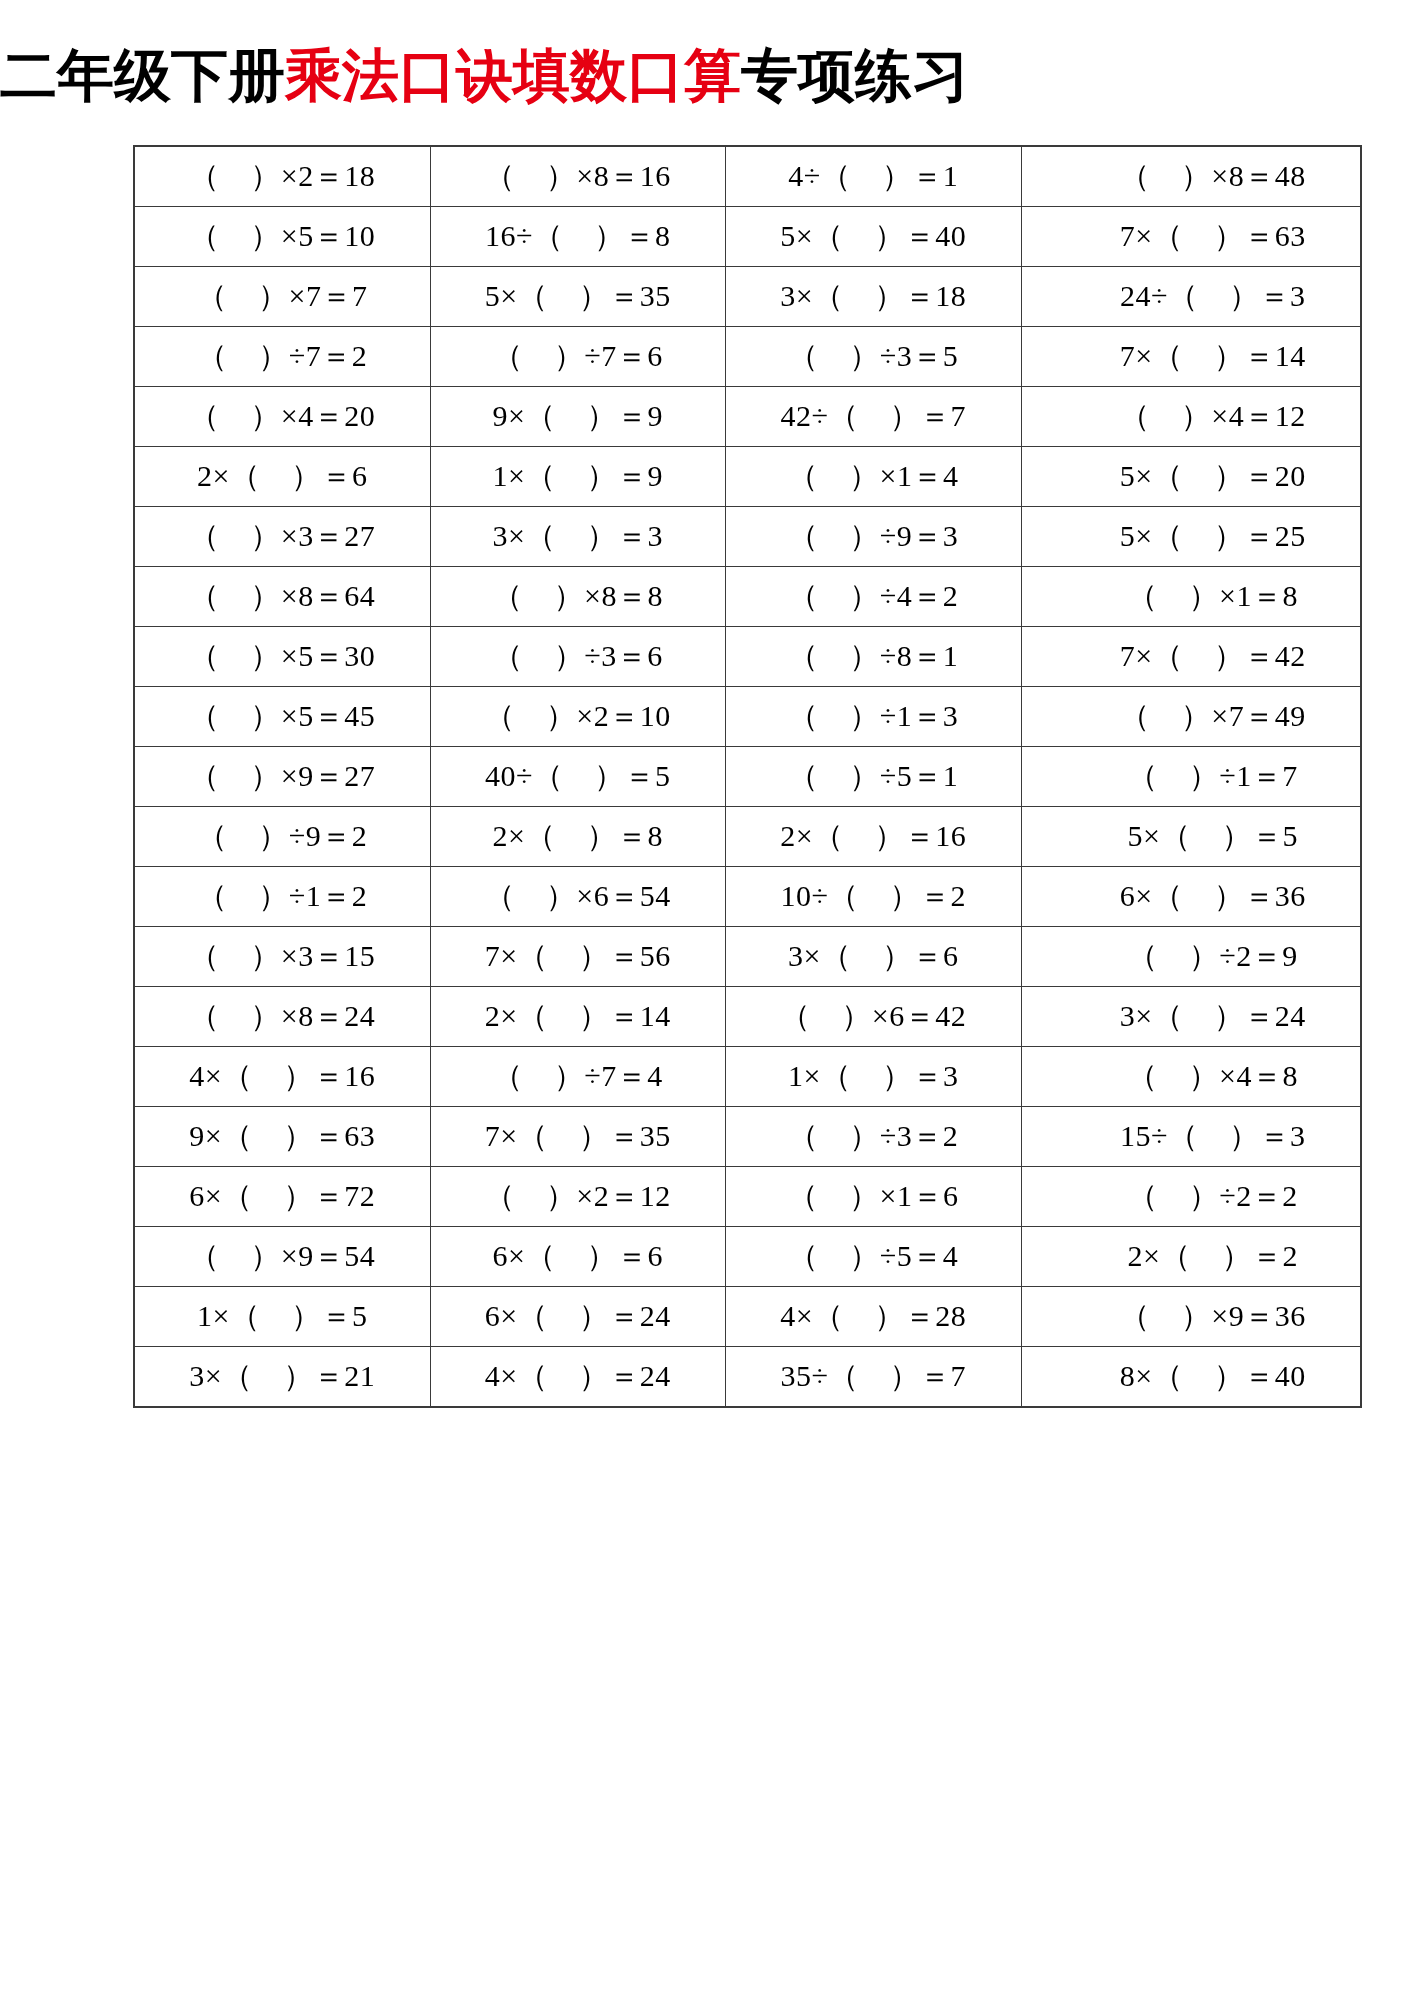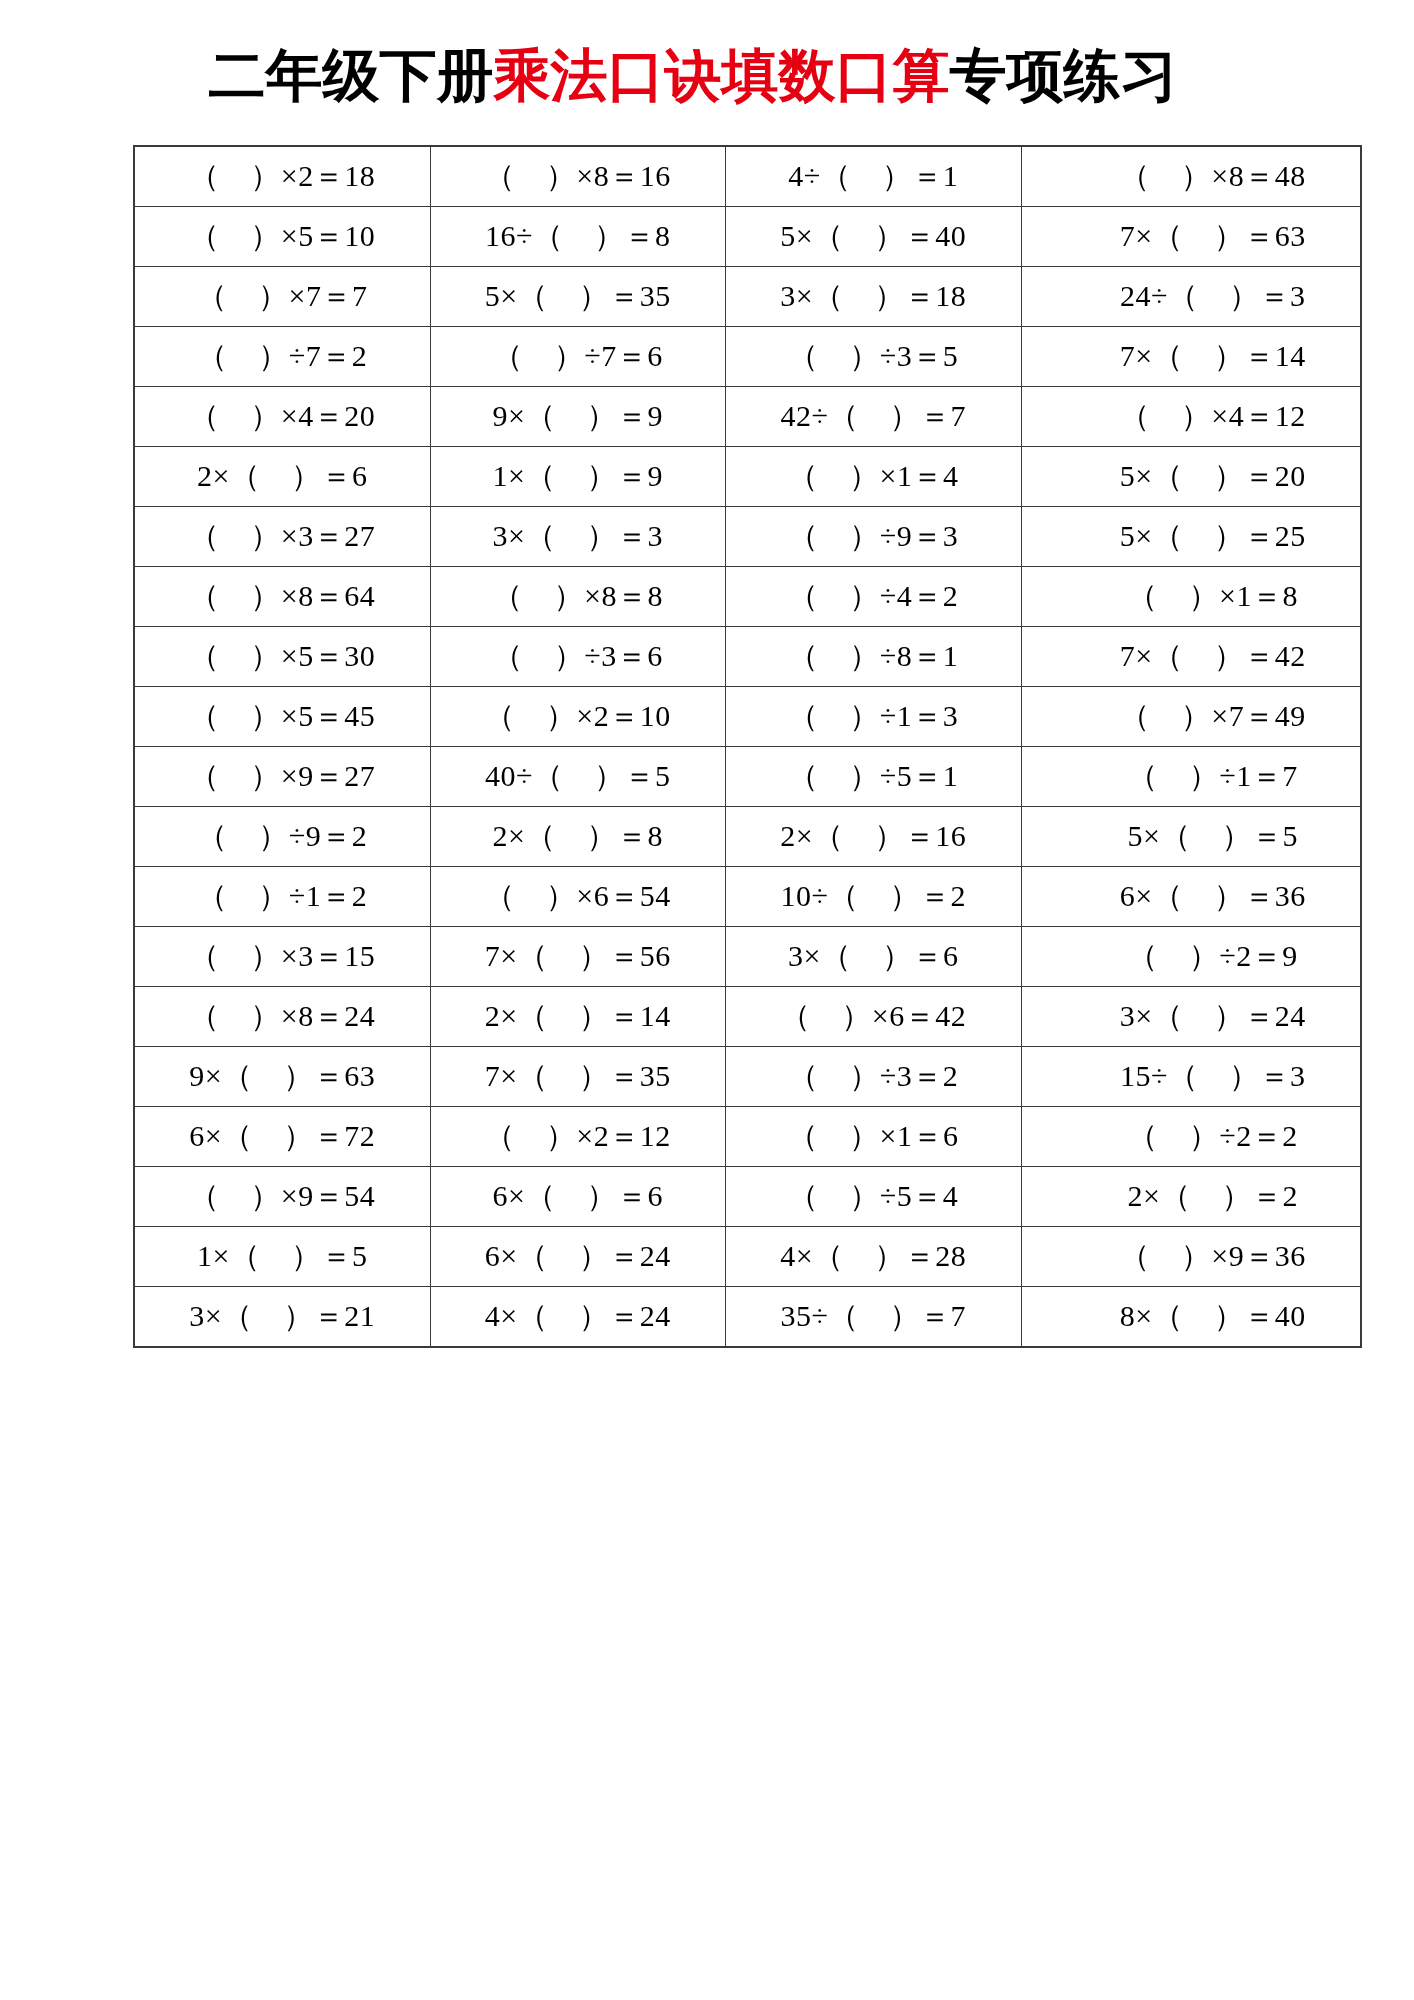--- a/index.html
+++ b/index.html
@@ -17,21 +17,21 @@
     position: relative;
     width: 1414px;
     height: 2000px;
     background: #ffffff;
   }
   .title {
     position: absolute;
     left: 0;
     top: 40px;
     width: 1386px;
-    text-align: center;
+    text-align: left;
     font-family: "DejaVu Sans", "Liberation Sans", sans-serif;
     font-size: 57px;
     font-weight: bold;
     line-height: 70px;
     letter-spacing: 0px;
     white-space: nowrap;
     color: #000000;
   }
   .title .seg-black { color: #000000; }
   .title .seg-red { color: #e60012; }
@@ -158,20 +158,26 @@
           <td>3×（　）＝6</td>
           <td>（　）÷2＝9</td>
         </tr>
         <tr>
           <td>（　）×8＝24</td>
           <td>2×（　）＝14</td>
           <td>（　）×6＝42</td>
           <td>3×（　）＝24</td>
         </tr>
         <tr>
+          <td>4×（　）＝16</td>
+          <td>（　）÷7＝4</td>
+          <td>1×（　）＝3</td>
+          <td>（　）×4＝8</td>
+        </tr>
+        <tr>
           <td>9×（　）＝63</td>
           <td>7×（　）＝35</td>
           <td>（　）÷3＝2</td>
           <td>15÷（　）＝3</td>
         </tr>
         <tr>
           <td>6×（　）＝72</td>
           <td>（　）×2＝12</td>
           <td>（　）×1＝6</td>
           <td>（　）÷2＝2</td>

